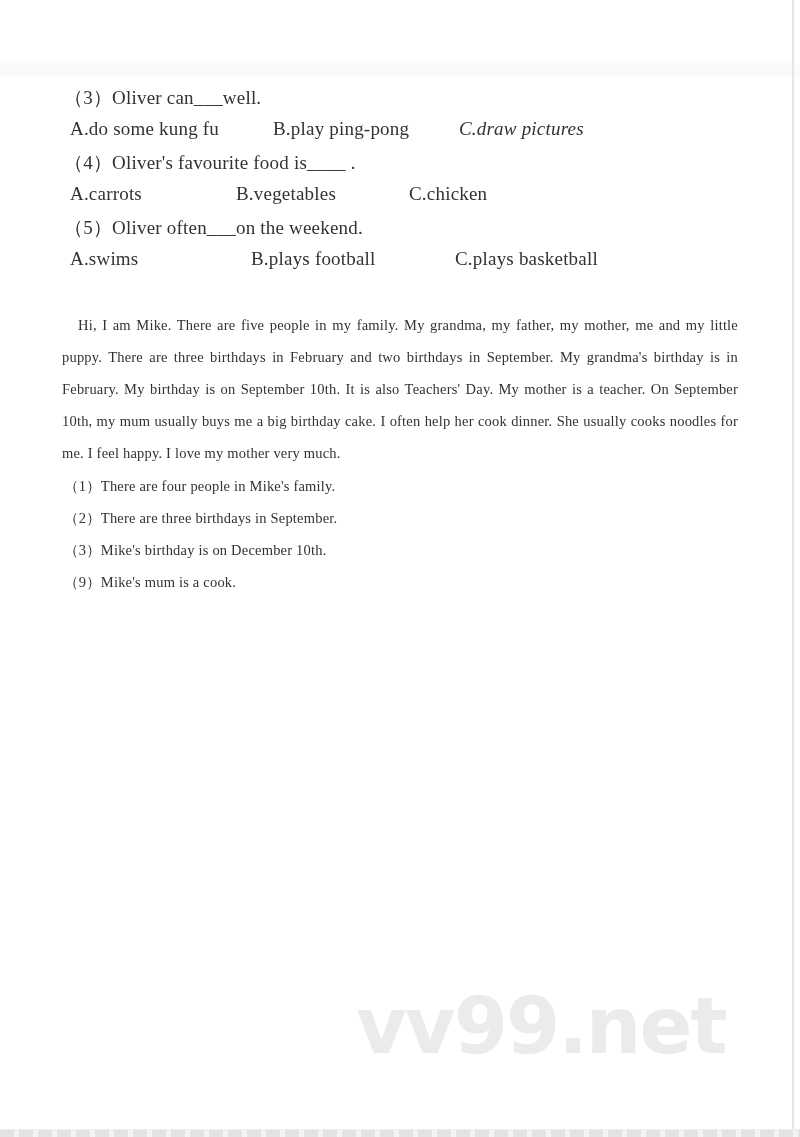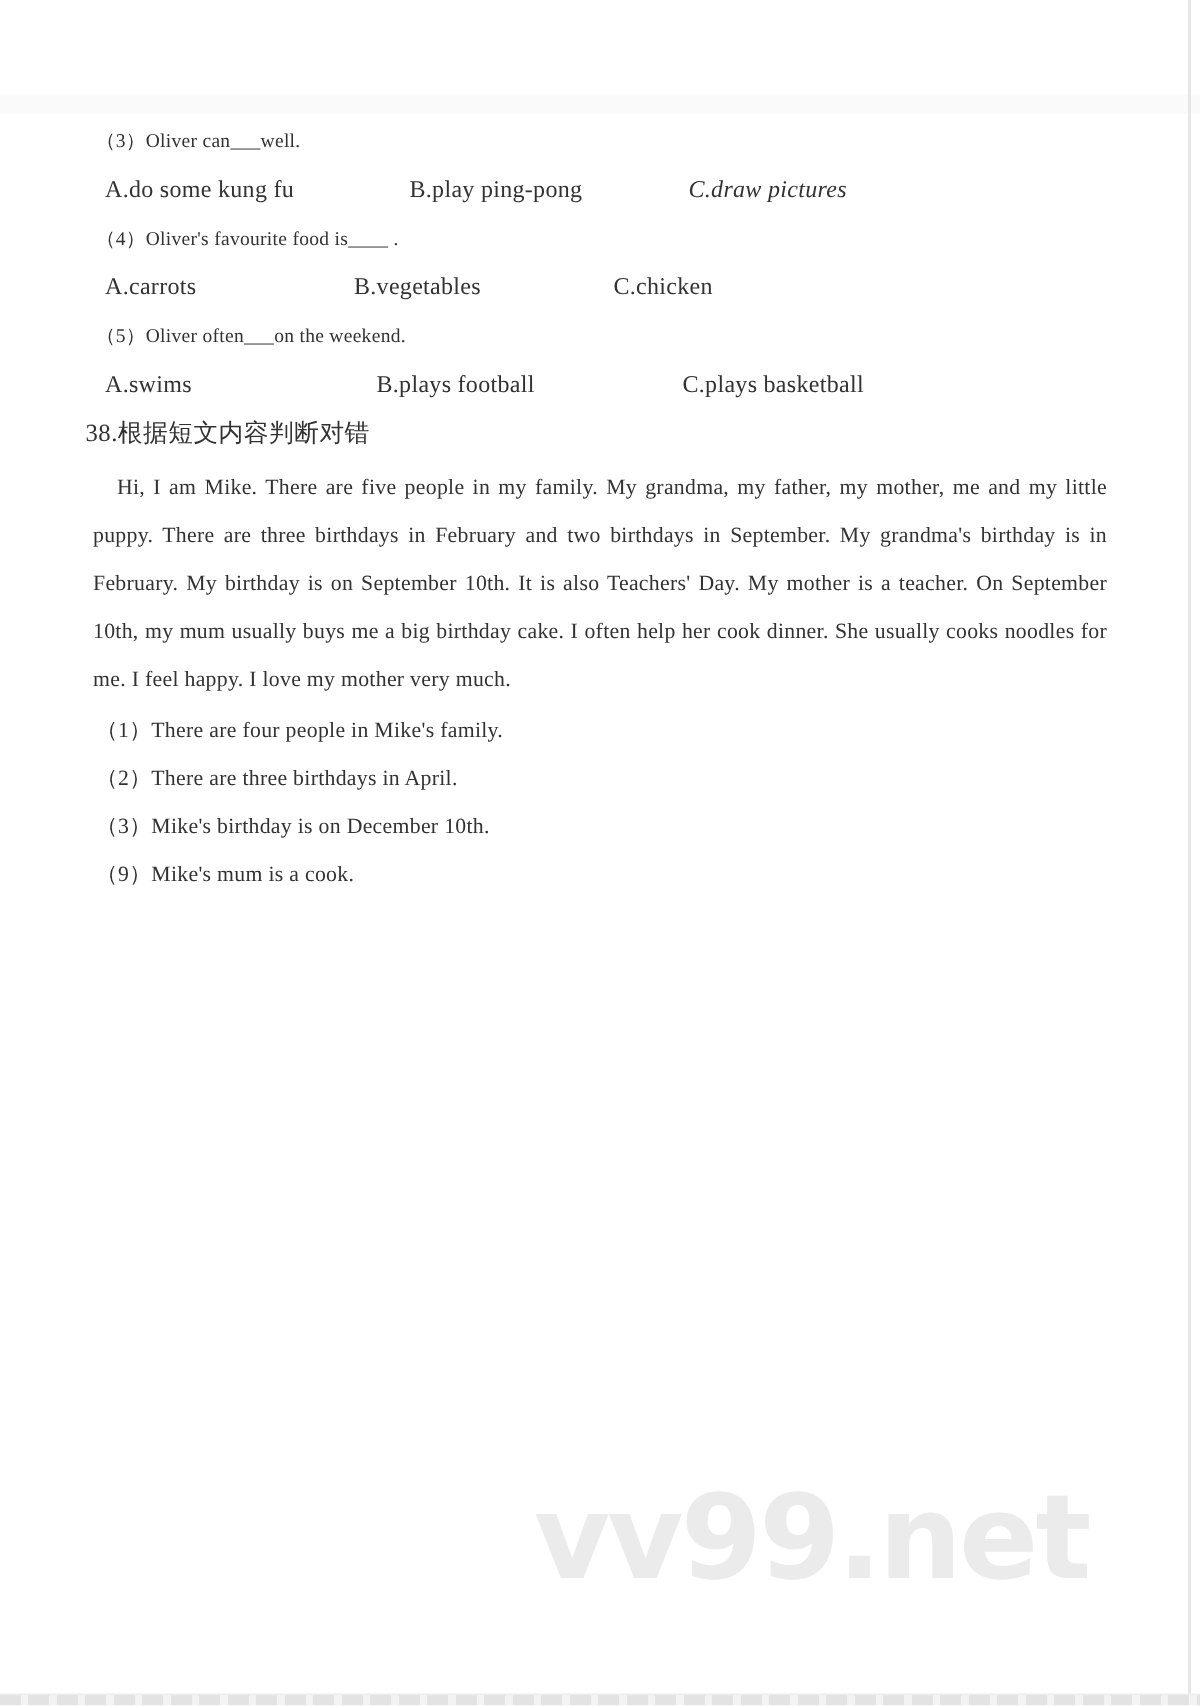--- a/index.html
+++ b/index.html
@@ -15,22 +15,22 @@
   
   .top-band{left:0;top:63px;width:800px;height:13px;background:rgba(0,0,0,0.02);}
   
   .right-edge{left:792px;top:0;width:2px;height:1130px;background:#e6e6e6;}
   
   .bottom-edge{
     left:0;top:1129px;width:800px;height:8px;
     background:repeating-linear-gradient(90deg,#e3e3e3 0 14px,#f3f3f3 14px 19px);
     border-top:1px solid #eeeeee;
   }
-  .q-prompt{left:64px;font-size:13px;white-space:nowrap;letter-spacing:0.2px;text-align:center;}
-  .opt{position:absolute;font-size:16px;white-space:nowrap;letter-spacing:0.2px;}
+  .q-prompt{left:64px;font-size:19px;white-space:nowrap;letter-spacing:0.2px;text-align:center;}
+  .opt{position:absolute;font-size:19px;white-space:nowrap;letter-spacing:0.2px;}
   .opt-row{position:absolute;left:0;top:0;width:800px;height:20px;}
   .t-p3{top:85px;}   .t-o3{top:118px;}
   .t-p4{top:150px;}  .t-o4{top:183px;}
   .t-p5{top:215px;}  .t-o5{top:248px;}
   .r0 .oA{left:70px;}  .r0 .oB{left:273px;} .r0 .oC{left:459px;font-style:italic;}
   .r1 .oA{left:70px;}  .r1 .oB{left:236px;} .r1 .oC{left:409px;}
   .r2 .oA{left:70px;}  .r2 .oB{left:251px;} .r2 .oC{left:455px;}
   .heading38{left:57px;top:278px;font-size:16.5px;letter-spacing:0.3px;white-space:nowrap;}
   .passage{
     left:62px;top:309px;width:676px;
@@ -72,26 +72,25 @@
     <span class="opt oC">C.chicken</span>
   </div>
 
   <div class="abs q-prompt t-p5">（5）Oliver often___on the weekend.</div>
   <div class="opt-row t-o5 r2">
     <span class="opt oA">A.swims</span>
     <span class="opt oB">B.plays football</span>
     <span class="opt oC">C.plays basketball</span>
   </div>
 
-  <div class="abs heading38">38.根据短文内容判断对错</div>
 
   <div class="abs passage">Hi, I am Mike. There are five people in my family. My grandma, my father, my mother, me and my little puppy. There are three birthdays in February and two birthdays in September. My grandma's birthday is in February. My birthday is on September 10th. It is also Teachers' Day. My mother is a teacher. On September 10th, my mum usually buys me a big birthday cake. I often help her cook dinner. She usually cooks noodles for me. I feel happy. I love my mother very much.</div>
 
   <div class="abs statement t-s1">（1）There are four people in Mike's family.</div>
-  <div class="abs statement t-s2">（2）There are three birthdays in April.</div>
+  <div class="abs statement t-s2">（2）There are three birthdays in September.</div>
   <div class="abs statement t-s3">（3）Mike's birthday is on December 10th.</div>
   <div class="abs statement t-s4">（9）Mike's mum is a cook.</div>
 
   <div class="abs watermark">vv99.net</div>
 
   <div class="abs right-edge"></div>
   <div class="abs bottom-edge"></div>
 
 </div>
 

